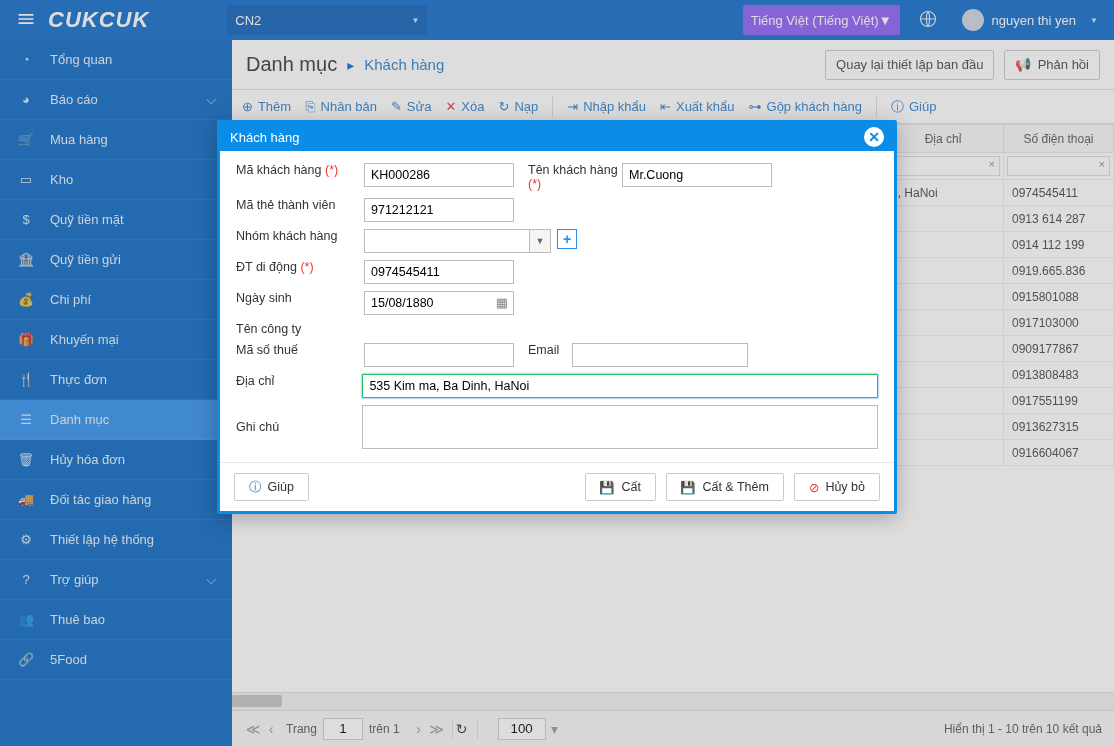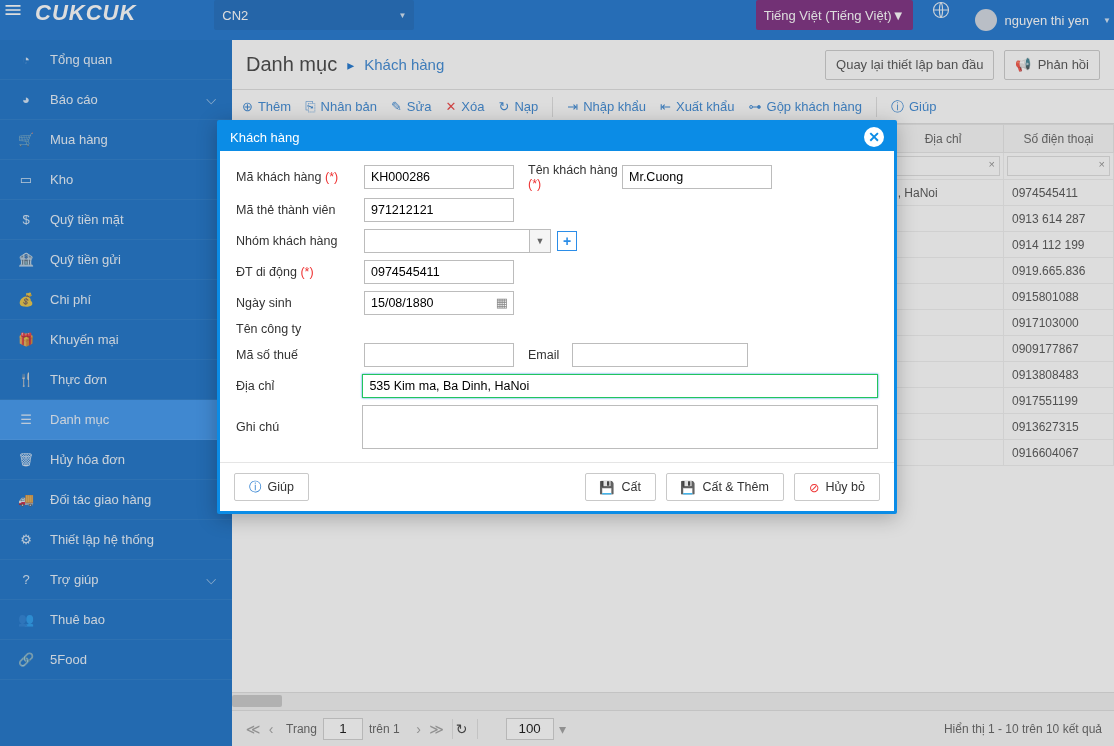--- a/index.html
+++ b/index.html
@@ -1,24 +1,24 @@
 <!DOCTYPE html>
 <html><head>
 <meta charset="utf-8">
 <style>
 *{box-sizing:border-box;margin:0;padding:0}
 body{font-family:-apple-system,BlinkMacSystemFont,"Segoe UI",Arial,sans-serif;font-size:13px;color:#333;background:#f5f5f5;width:1114px;height:746px;overflow:hidden;position:relative}
-.topbar{height:40px;background:#0b6acb;color:#fff;display:flex;padding:0 3px}
+.topbar{height:40px;background:#0b6acb;color:#fff;display:flex;align-items:center;padding:0 16px}
 .ham{width:22px;cursor:pointer;margin-right:10px}
 .ham svg{fill:#fff}
 .logo{font-size:22px;font-weight:700;letter-spacing:1px;font-style:italic}
 .top-dd{margin-left:78px;background:#0a5fb9;height:30px;min-width:200px;display:flex;align-items:center;padding:0 8px;border-radius:2px;cursor:pointer;justify-content:space-between}
 .top-dd .tri{font-size:8px;opacity:.8}
 .spacer{flex:1}
-.lang-dd{background:#701a75;height:30px;min-width:150px;display:flex;align-items:center;padding:0 8px;border-radius:2px;cursor:pointer;justify-content:space-between;margin-right:18px}
+.lang-dd{background:#8b5cf6;height:30px;min-width:150px;display:flex;align-items:center;padding:0 8px;border-radius:2px;cursor:pointer;justify-content:space-between;margin-right:18px}
 .globe{margin-right:24px;opacity:.9}
 .avatar{width:22px;height:22px;border-radius:50%;background:#cfd6e0;margin-right:8px}
 .user{display:flex;align-items:center;cursor:pointer}
 .user .tri{margin-left:14px;font-size:8px;opacity:.8}
 .shell{display:flex;height:706px}
 .sidebar{width:232px;background:#0766c3;color:#e6f0fb;display:flex;flex-direction:column}
 .nav-item{display:flex;align-items:center;height:40px;padding:0 16px;cursor:pointer;border-bottom:1px solid rgba(255,255,255,.06)}
 .nav-item.active{background:#2e8eee}
 .nav-ico{width:20px;margin-right:14px;opacity:.9;display:flex;justify-content:center}
 .nav-item .chev{margin-left:auto;opacity:.7}
@@ -40,31 +40,31 @@
 th{background:#f7f7f7;border:1px solid #e5e5e5;height:28px;font-weight:500;color:#555;font-size:12px;text-align:center}
 td{border:1px solid #eee;height:26px;padding:0 8px;font-size:12px;color:#444;white-space:nowrap;overflow:hidden;text-overflow:ellipsis}
 .filter-row td{padding:3px}
 .filter-row input{width:100%;height:20px;border:1px solid #ddd;padding:0 18px 0 4px;font-size:11px;background:#fff}
 .filter-cell{position:relative}
 .filter-cell:after{content:"×";position:absolute;right:8px;top:5px;font-size:11px;color:#888}
 .pager{height:36px;background:#f7f7f7;border-top:1px solid #ddd;display:flex;align-items:center;padding:0 12px;color:#555;font-size:12px}
 .pgbtn{width:18px;text-align:center;color:#999;cursor:pointer;font-size:14px}
 .pgbtn.enabled{color:#333}
 .pginput{width:40px;height:22px;border:1px solid #ccc;text-align:center;margin:0 6px}
-.pgsel{width:48px;height:22px;border:1px solid #ccc;margin-left:22px;text-align:center}
+.pgsel{width:48px;height:22px;border:1px solid #ccc;margin-left:14px;text-align:center}
 .pginfo{margin-left:auto}
 .hscroll{height:18px;background:#f0f0f0;border-top:1px solid #ddd;position:relative}
 .hscroll-thumb{position:absolute;left:0;top:2px;height:12px;width:50px;background:#c5c5c5;border-radius:2px}
 
 .overlay{position:absolute;inset:0;background:rgba(120,120,120,.25);display:flex;align-items:flex-start;justify-content:center}
 .modal{margin-top:120px;width:680px;background:#fff;border:3px solid #0b8ce6;border-radius:2px;box-shadow:0 4px 20px rgba(0,0,0,.25)}
 .m-head{background:#0b8ce6;color:#fff;height:28px;display:flex;align-items:center;padding:0 10px;font-size:13px}
 .m-close{margin-left:auto;width:20px;height:20px;border-radius:50%;background:#fff;color:#0b8ce6;display:flex;align-items:center;justify-content:center;font-weight:700;cursor:pointer;font-size:14px}
 .m-body{padding:12px 16px 6px}
-.frow{display:flex;align-items:center;margin-bottom:7px}
+.frow{display:flex;margin-bottom:7px}
 .flabel{width:128px;font-size:12.5px;color:#333}
 .req{color:#e33}
 .finput{height:24px;border:1px solid #bcbcbc;padding:0 6px;font-size:12.5px}
 .finput.focused{border:1px solid #22c55e;box-shadow:0 0 2px #2b8de8}
 .w190{width:150px}
 .w520{width:522px}
 .flabel2{width:108px;font-size:12.5px;padding-left:14px}
 .combo{display:flex}
 .combo .finput{width:165px;border-right:0}
 .combo .cbtn{width:22px;height:24px;border:1px solid #bcbcbc;background:#f5f5f5;display:flex;align-items:center;justify-content:center;font-size:9px;color:#666;cursor:pointer}

